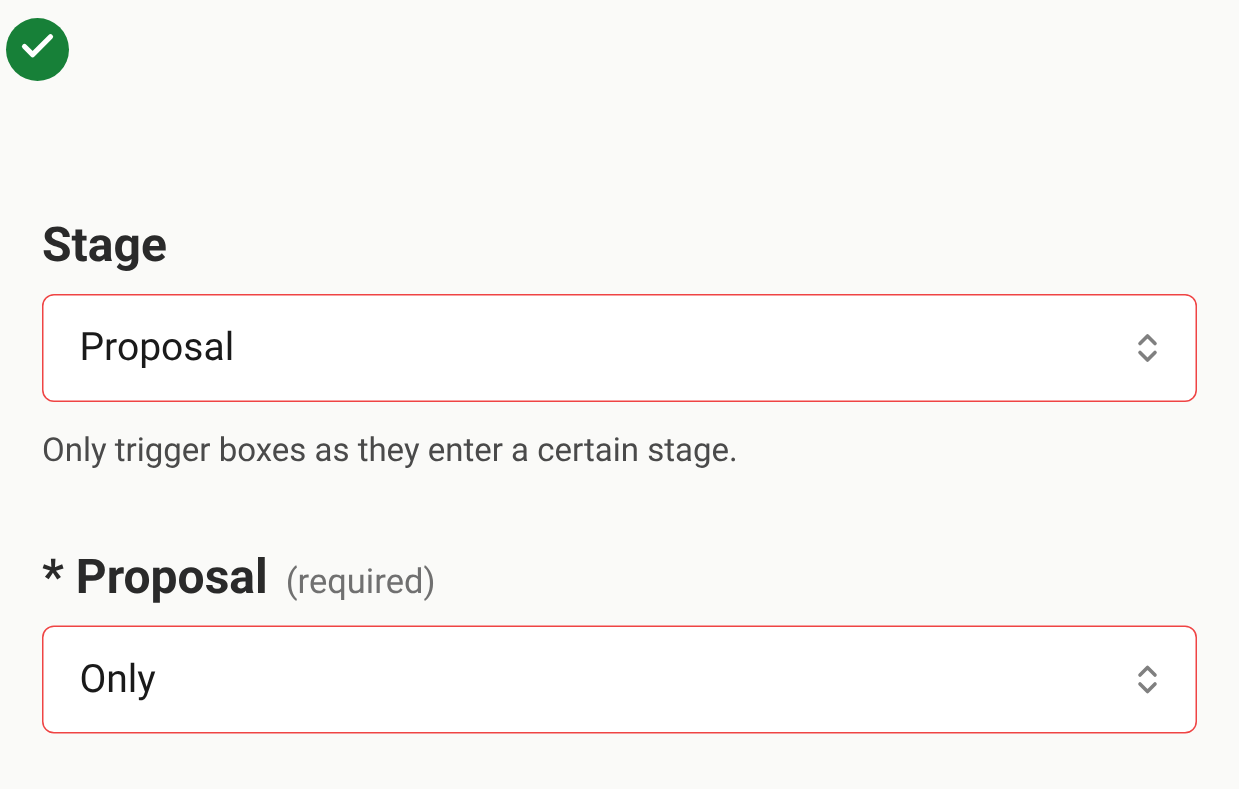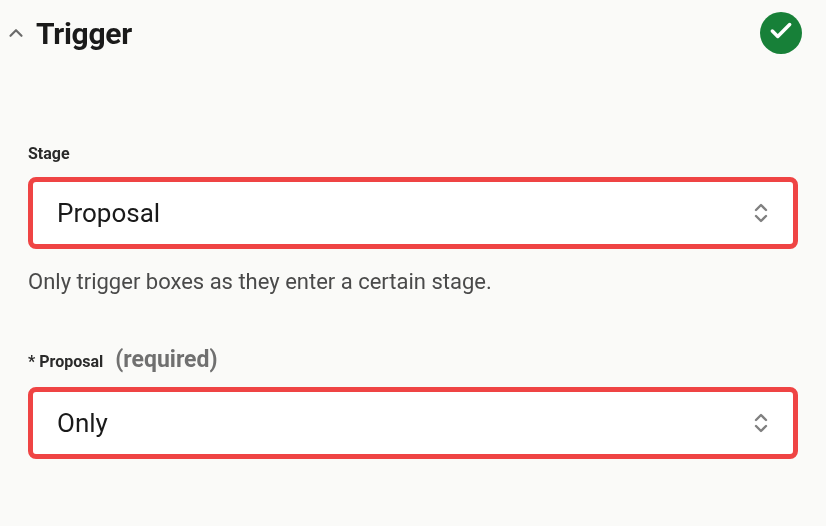--- a/index.html
+++ b/index.html
@@ -57,33 +57,33 @@
     .field-group {
       margin-bottom: 48px;
     }
     .label-row {
       display: flex;
       align-items: baseline;
       gap: 12px;
       margin-bottom: 14px;
     }
     .label {
-      font-size: 16px;
+      font-size: 32px;
       font-weight: 700;
       color: #2a2a2a;
     }
     .required-hint {
       font-size: 23px;
       color: #707070;
-      font-weight: 700;
+      font-weight: 400;
     }
     .select-box {
       width: 100%;
       height: 72px;
-      border: 5px solid #ef4444;
+      border: 1px solid #ef4444;
       border-radius: 8px;
       background: #fff;
       display: flex;
       align-items: center;
       justify-content: space-between;
       padding: 0 22px 0 24px;
       cursor: pointer;
     }
     .select-value {
       font-size: 26px;
@@ -101,28 +101,20 @@
       font-size: 22px;
       color: #4a4a4a;
       margin-top: 18px;
       line-height: 1.4;
     }
   </style>
 </head>
 <body>
 
 <div class="header">
-  <div class="header-left">
-    <span class="chevron-up">
-      <svg width="22" height="22" viewBox="0 0 24 24" fill="none" stroke="currentColor" stroke-width="2.4" stroke-linecap="round" stroke-linejoin="round">
-        <polyline points="18 15 12 9 6 15"></polyline>
-      </svg>
-    </span>
-    <span class="title">Trigger</span>
-  </div>
   <div class="check-badge">
     <span>
       <svg width="26" height="26" viewBox="0 0 24 24" fill="none" stroke="currentColor" stroke-width="3.2" stroke-linecap="round" stroke-linejoin="round">
         <polyline points="20 6 9 17 4 12"></polyline>
       </svg>
     </span>
   </div>
 </div>
 
 <div class="content">

